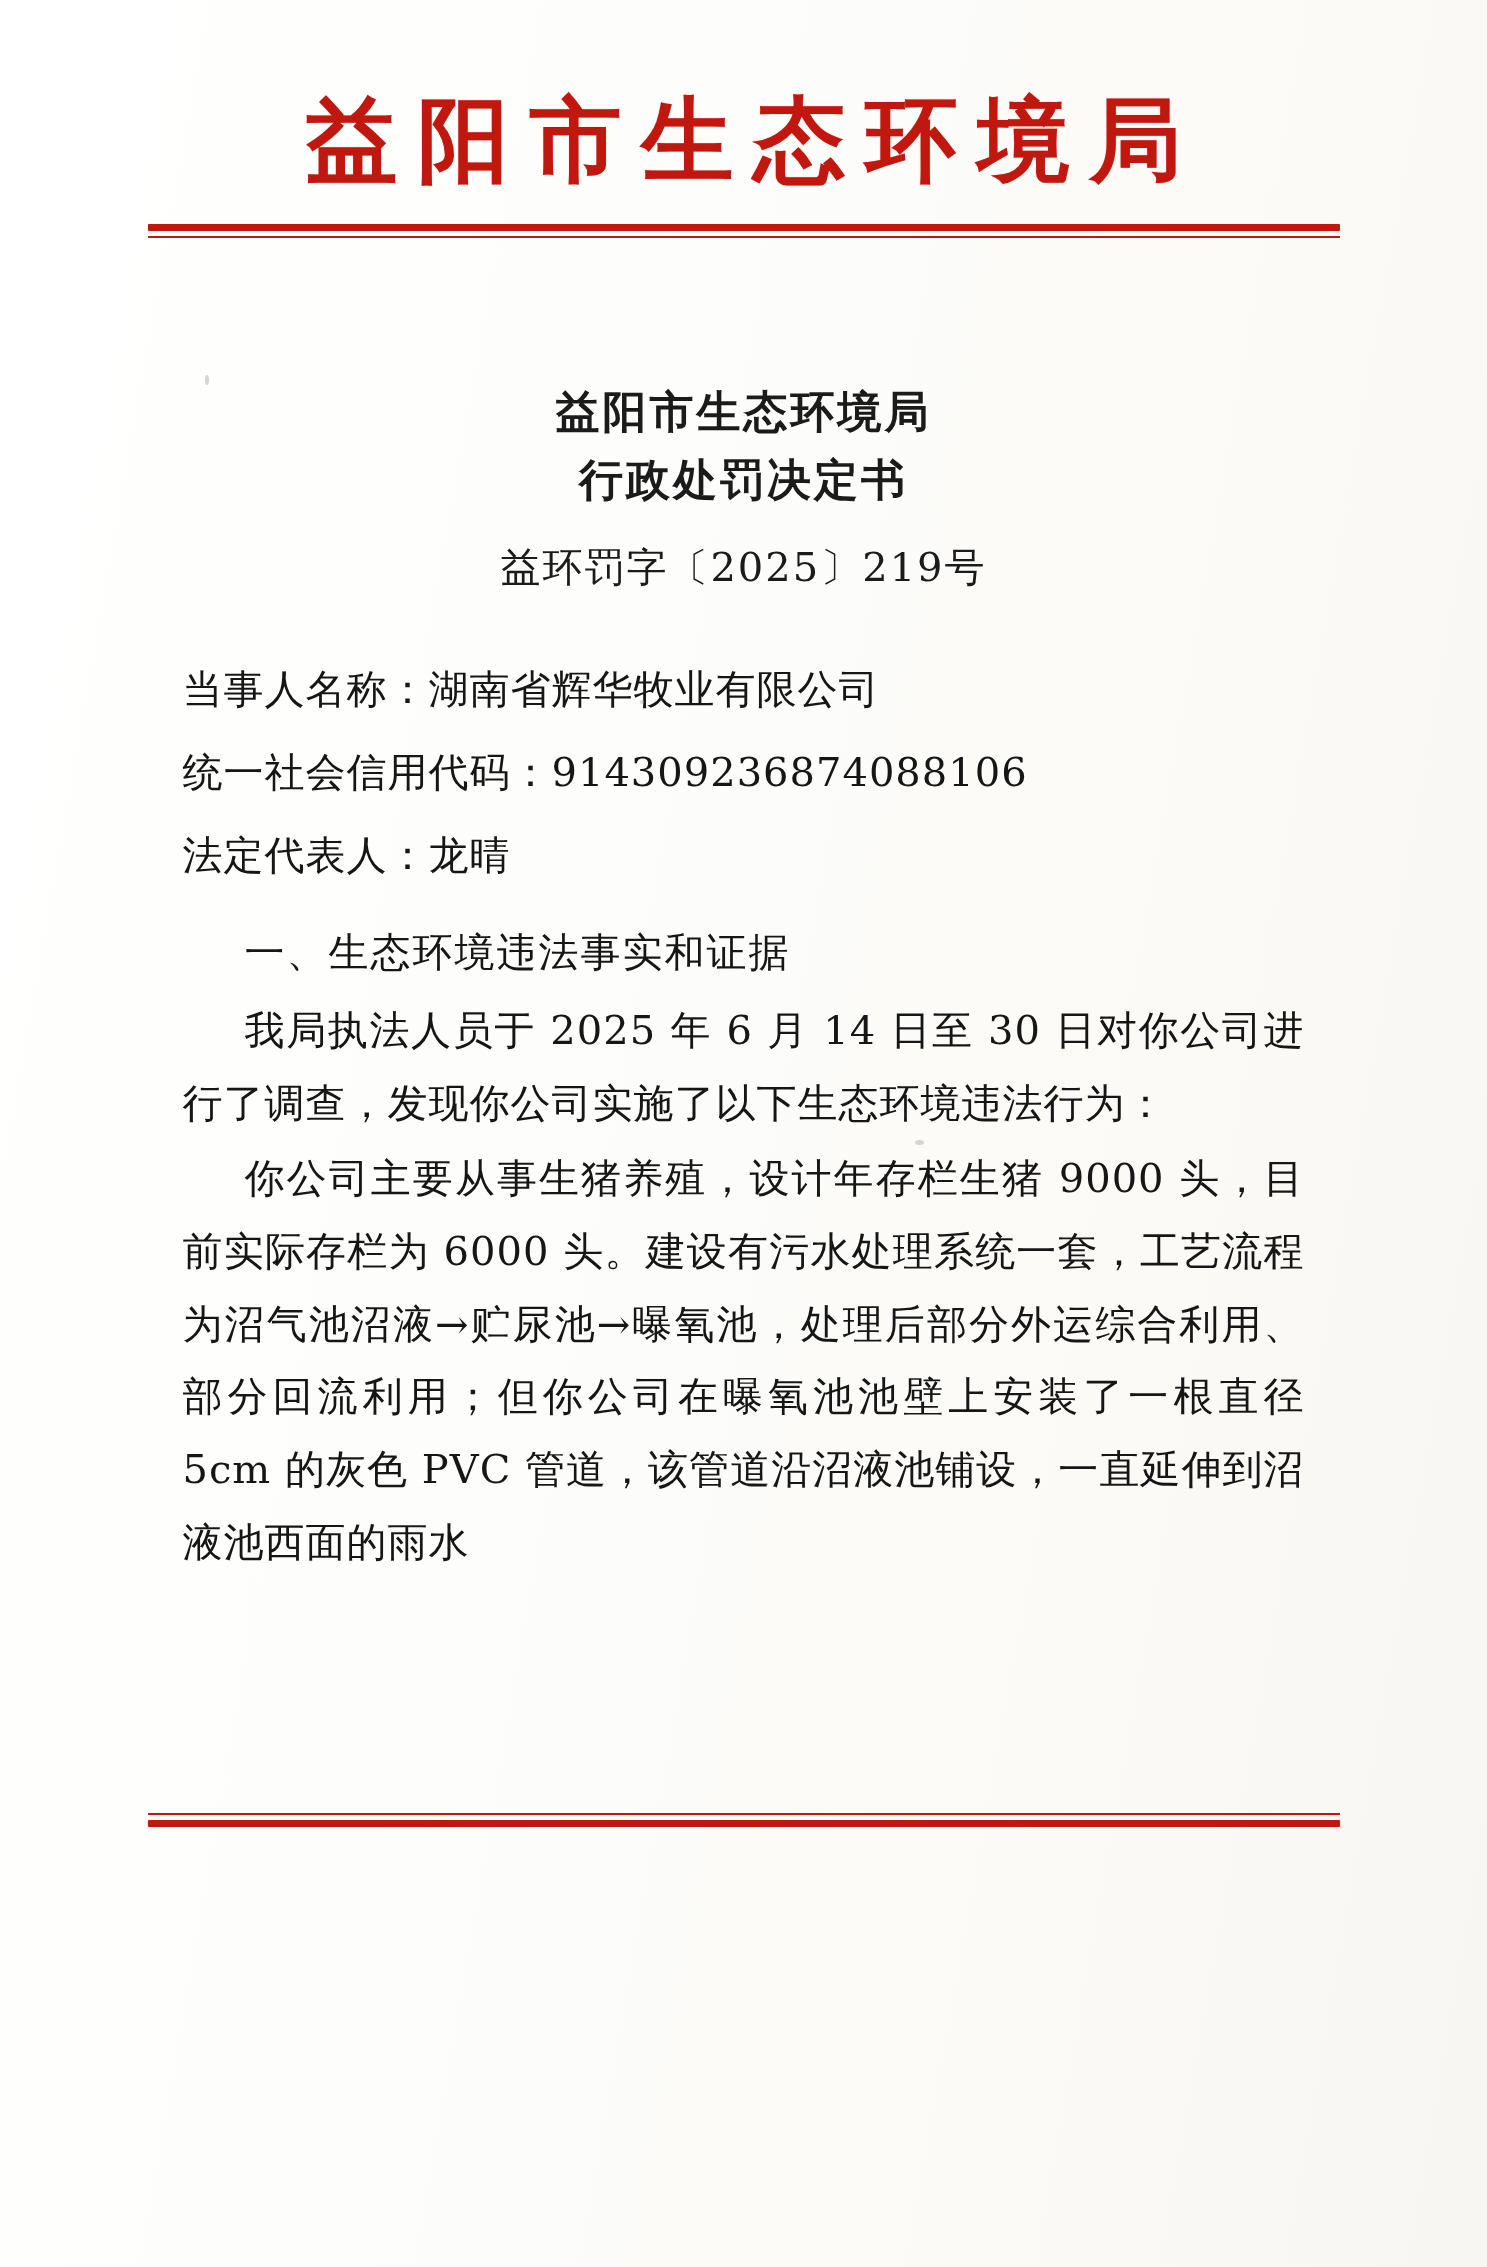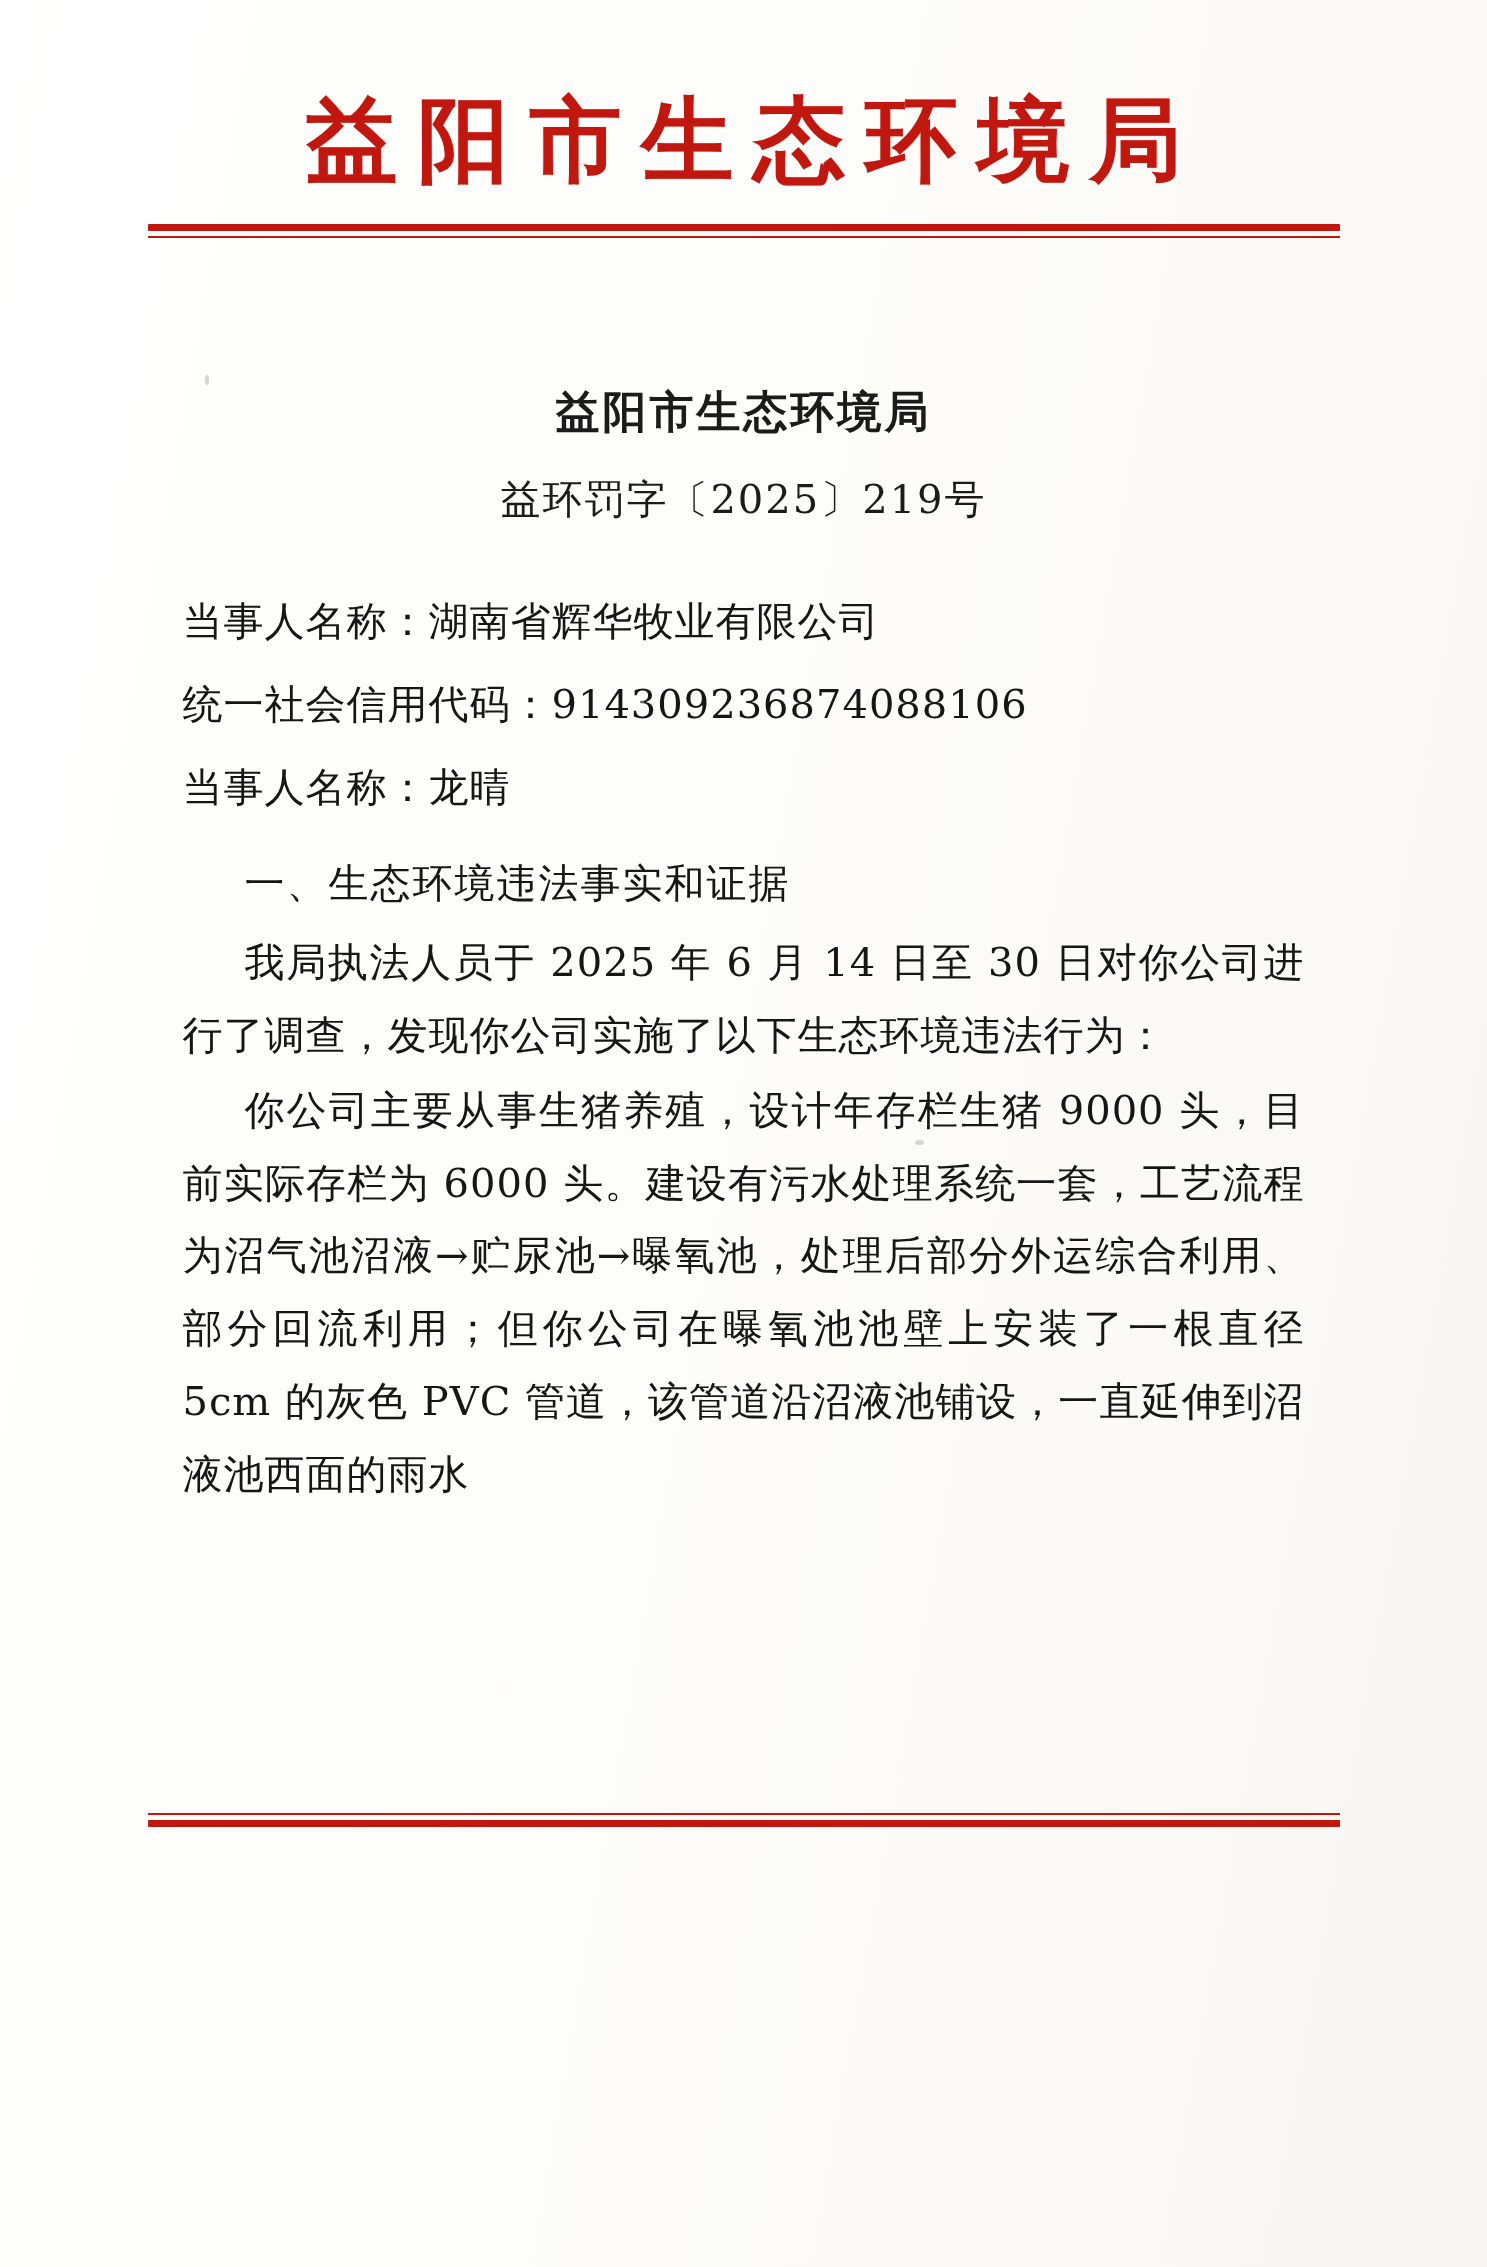--- a/index.html
+++ b/index.html
@@ -146,27 +146,28 @@
     <div class="masthead">
       <div class="masthead-title">益阳市生态环境局</div>
       <div class="masthead-rule-wrap">
         <div class="rule-thick"></div>
         <div class="rule-thin"></div>
       </div>
     </div>
 
     <div class="doc-title-block">
       <div class="doc-title">益阳市生态环境局</div>
+      <div class="doc-title">行政处罚决定书</div>
       <div class="doc-number">益环罚字〔2025〕219号</div>
     </div>
 
     <div class="body-block">
       <p class="meta-line">当事人名称：湖南省辉华牧业有限公司</p>
       <p class="meta-line">统一社会信用代码：914309236874088106</p>
-      <p class="meta-line">当事人名称：龙晴</p>
+      <p class="meta-line">法定代表人：龙晴</p>
 
       <p class="section-head">一、生态环境违法事实和证据</p>
 
       <p class="para">我局执法人员于 2025 年 6 月 14 日至 30 日对你公司进行了调查，发现你公司实施了以下生态环境违法行为：</p>
 
       <p class="para">你公司主要从事生猪养殖，设计年存栏生猪 9000 头，目前实际存栏为 6000 头。建设有污水处理系统一套，工艺流程为沼气池沼液→贮尿池→曝氧池，处理后部分外运综合利用、部分回流利用；但你公司在曝氧池池壁上安装了一根直径 5cm 的灰色 PVC 管道，该管道沿沼液池铺设，一直延伸到沼液池西面的雨水</p>
     </div>
   </div>
 
   <div class="footer-rule-wrap">

